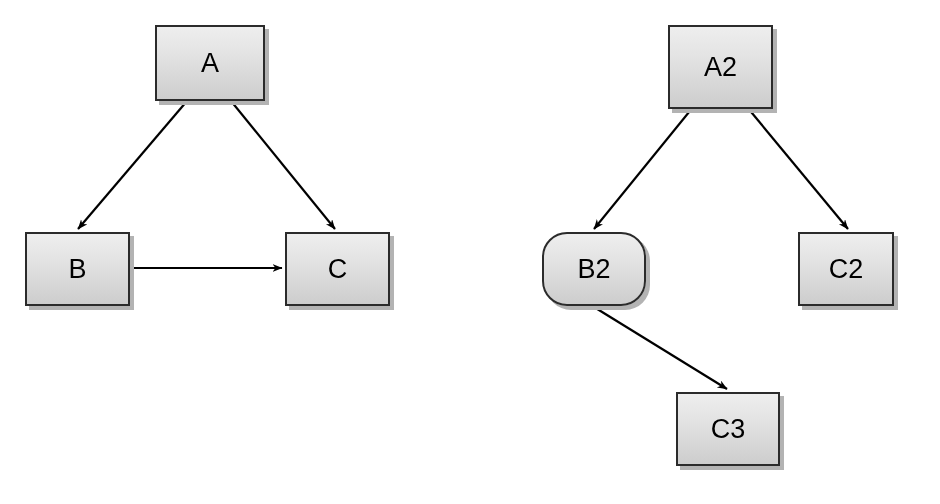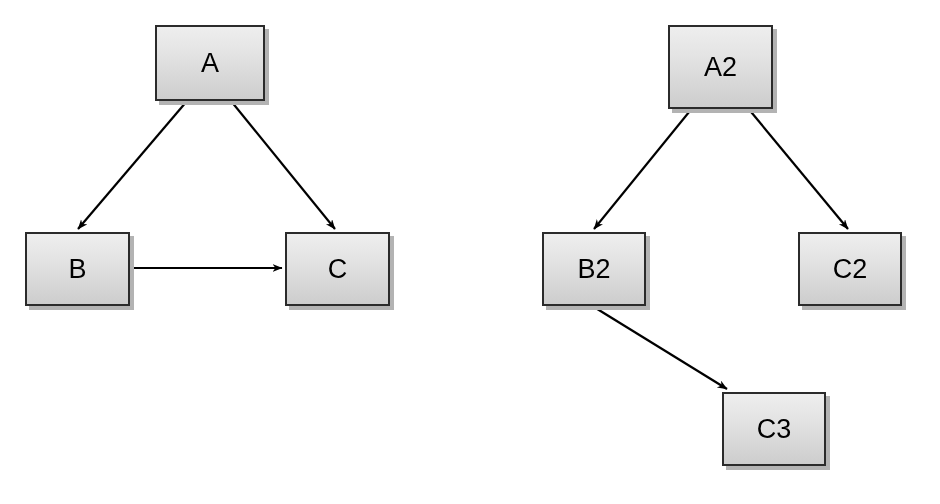--- a/index.html
+++ b/index.html
@@ -71,24 +71,24 @@
       </div>
       <div class="node" style="left: 25px; top: 232px; width: 105px; height: 74px;">
         <span class="node-label">B</span>
       </div>
       <div class="node" style="left: 285px; top: 232px; width: 105px; height: 74px;">
         <span class="node-label">C</span>
       </div>
       <div class="node" style="left: 668px; top: 25px; width: 105px; height: 84px;">
         <span class="node-label">A2</span>
       </div>
-      <div class="node" style="left: 542px; top: 232px; width: 104px; height: 74px;">
+      <div class="node" style="left: 542px; top: 232px; width: 104px; height: 74px; border-radius: 25px;">
         <span class="node-label">B2</span>
       </div>
-      <div class="node" style="left: 798px; top: 232px; width: 104px; height: 74px;">
+      <div class="node" style="left: 798px; top: 232px; width: 96px; height: 74px;">
         <span class="node-label">C2</span>
       </div>
-      <div class="node" style="left: 676px; top: 392px; width: 104px; height: 74px; margin-left: 46px;">
+      <div class="node" style="left: 676px; top: 392px; width: 104px; height: 74px;">
         <span class="node-label">C3</span>
       </div>
     </div>
 
 </div>
 
 </body></html>

